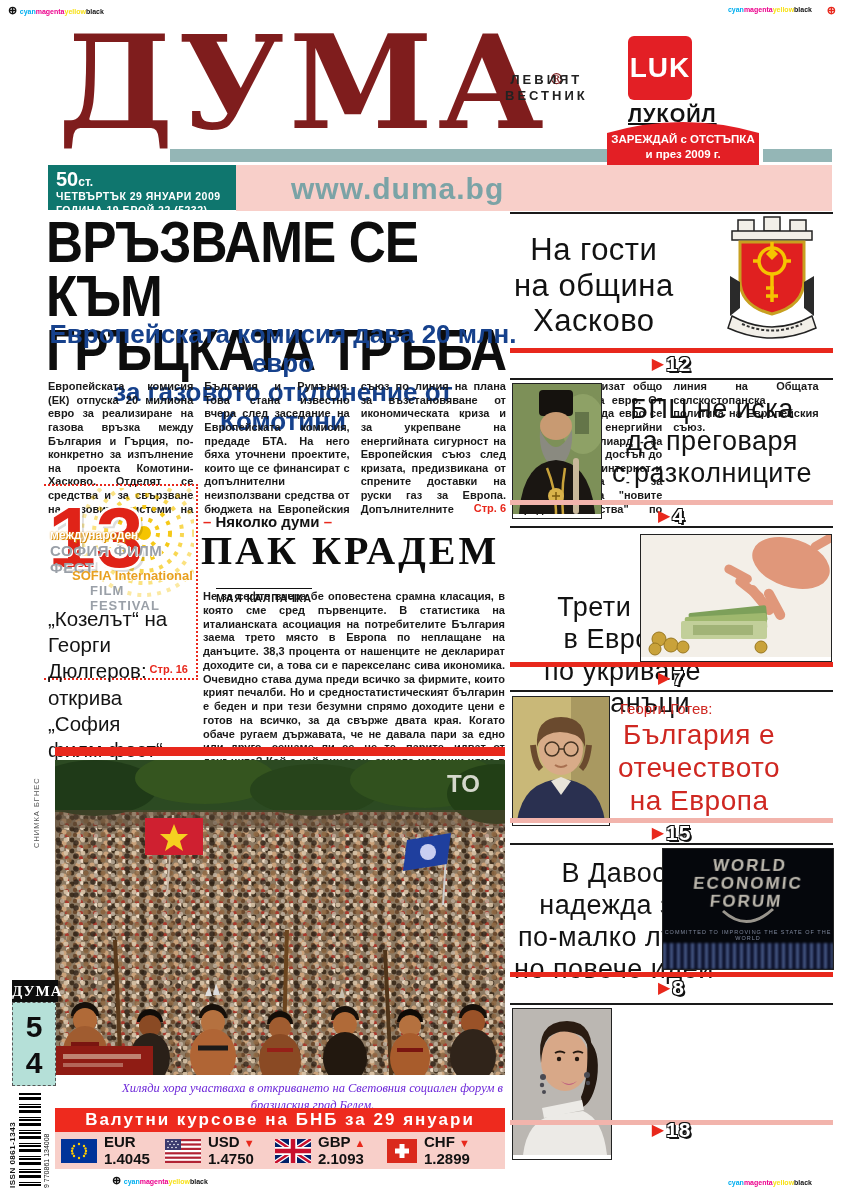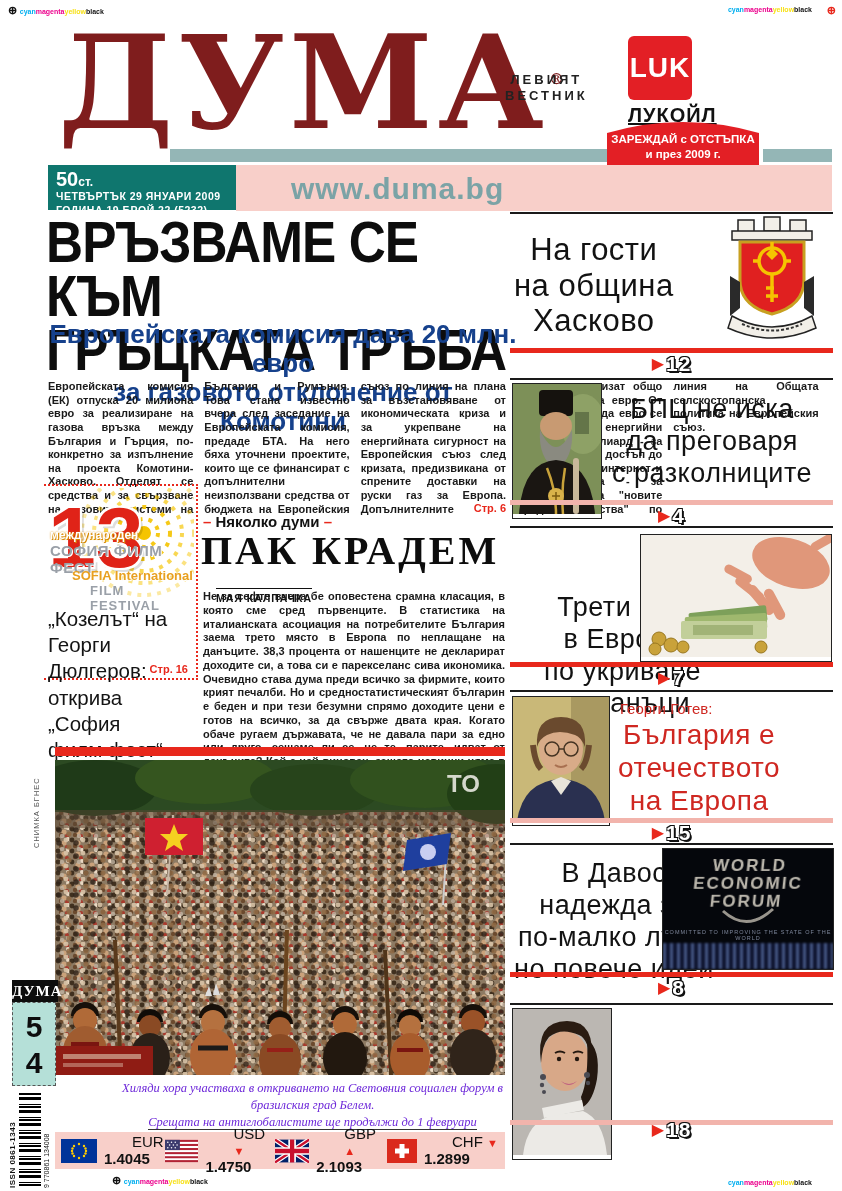--- a/index.html
+++ b/index.html
@@ -52,21 +52,21 @@
   
   .caption{font-family:"Liberation Serif",serif;font-style:italic;font-size:12.5px;color:#6d28d9;
            text-align:center;line-height:1.35;}
   .caption .u{border-bottom:1px solid #333;}
   .photocredit{font-size:7.5px;color:#555;letter-spacing:1px;writing-mode:vertical-rl;transform:rotate(180deg);}
   
   .cur-head{background:#ee2a1e;color:#fff;text-align:center;font-weight:800;font-size:17px;
             letter-spacing:2px;line-height:24px;}
   .cur-row{background:#f8cfc9;display:flex;align-items:center;}
   .cur-item{display:flex;align-items:center;gap:7px;}
-  .cur-code{font-size:15px;font-weight:400;line-height:1.1;margin-left:28px;}
+  .cur-code{font-size:15px;font-weight:700;line-height:1.1;}
   .cur-val{font-size:15px;font-weight:900;line-height:1.1;}
   .arrow-up,.arrow-down{font-size:11px;color:#e8281c;}
   
   .sb-rule{background:#1a1a1a;height:2px;}
   .sb-redrule{background:#e8281c;height:5px;}
   .sb-pinkrule{background:#f2b4ac;height:5px;}
   .sb-title{font-size:27px;line-height:1.18;color:#121212;white-space:pre-line;letter-spacing:.5px;}
   .sb-title-lg{font-size:31px;line-height:1.15;}
   .sb-title-red{color:#cf2721;}
   .sb-kicker{font-size:15px;color:#cf2721;font-weight:400;}
@@ -267,20 +267,21 @@
       <rect x="0" y="286" width="98" height="29" fill="#8f1c14"></rect>
       <rect x="8" y="294" width="78" height="5" fill="#e8d8c0" opacity=".55"></rect>
       <rect x="8" y="303" width="60" height="4" fill="#e8d8c0" opacity=".4"></rect>
     </svg>
   </div>
   <div class="abs caption" style="left:120px;top:1080px;width:385px;">
     <div>Хиляди хора участваха в откриването на Световния социален форум в бразилския град Белем.</div>
     <span class="u">Срещата на антиглобалистите ще продължи до 1 февруари</span>
   </div>
 
+  <div class="abs cur-head" style="left:55px;top:1108px;width:450px;height:24px;">Валутни курсове на БНБ за 29 януари</div>
   <div class="abs cur-row" style="left:55px;top:1132px;width:450px;height:37px;">
     <div class="cur-item" style="margin-left:6px;width:104px;">
       <svg width="36" height="24" viewBox="0 0 36 24">
           <rect width="36" height="24" fill="#003399"></rect>
           <g fill="#ffcc00">
             <circle cx="18" cy="5" r="1.2"></circle>
             <circle cx="18" cy="19" r="1.2"></circle>
             <circle cx="11" cy="12" r="1.2"></circle>
             <circle cx="25" cy="12" r="1.2"></circle>
             <circle cx="13" cy="7" r="1.2"></circle>

